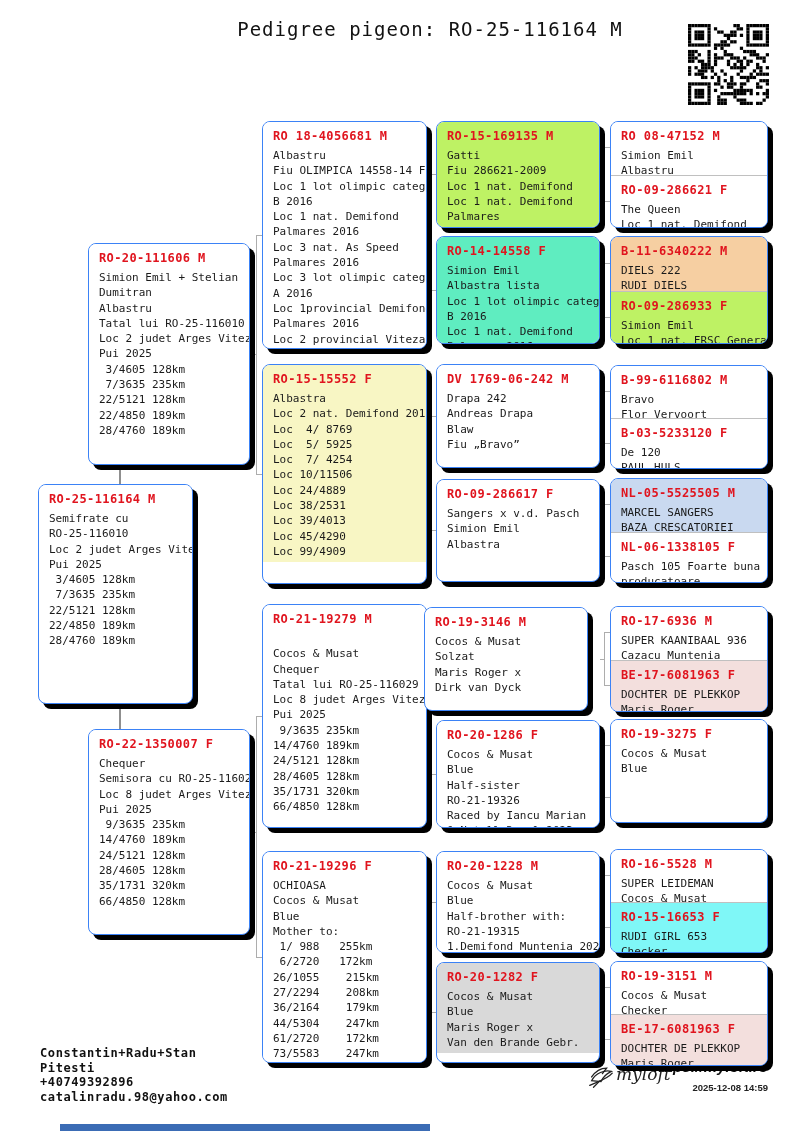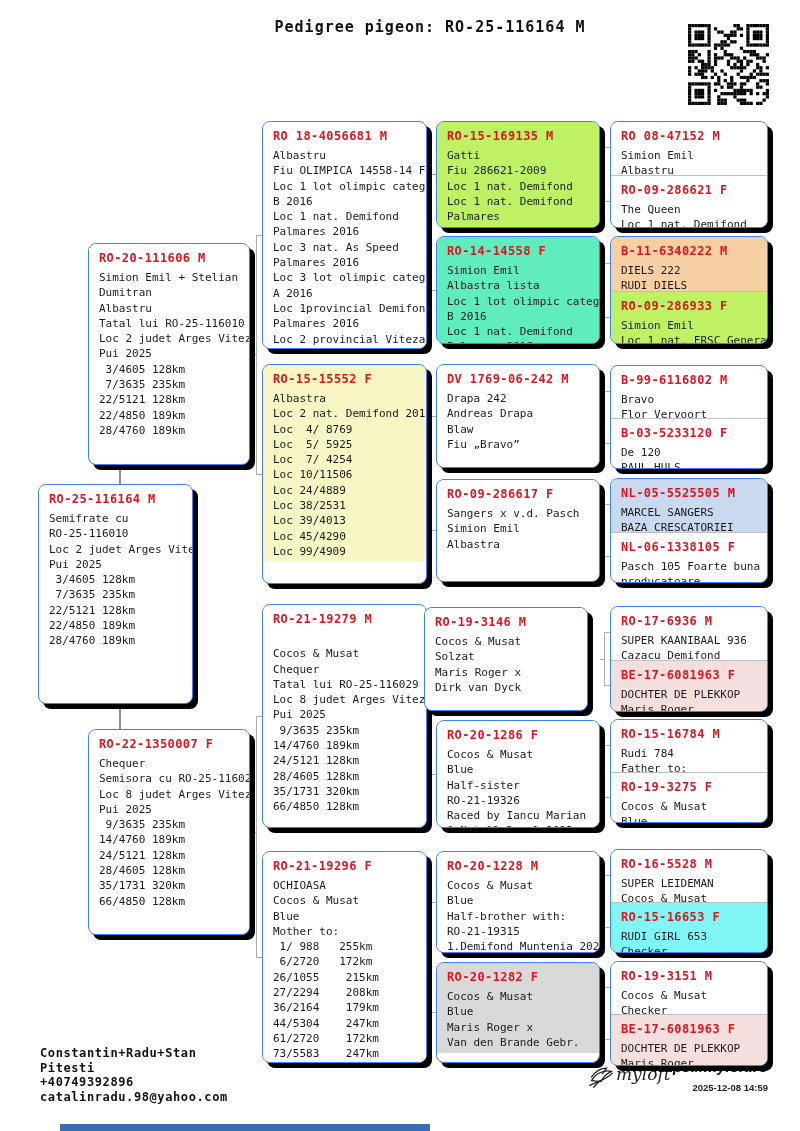--- a/index.html
+++ b/index.html
@@ -1,19 +1,19 @@
 <!DOCTYPE html>
 <html><head>
 <meta charset="utf-8">
 <style>
   html,body{margin:0;padding:0;background:#fff;}
   .canvas{position:relative;width:800px;height:1131px;background:#ffffff;overflow:hidden;
           font-family:"DejaVu Sans Mono",monospace;color:#111;}
   .page-title{position:absolute;left:430px;top:18px;transform:translateX(-50%);
-              font-size:15px;font-weight:bold;letter-spacing:1px;white-space:nowrap;}
+              font-size:19px;font-weight:normal;letter-spacing:1px;white-space:nowrap;}
   .qr{position:absolute;left:688px;top:24px;width:81px;height:81px;}
   .block{position:absolute;background:#fff;border:1px solid #3b82f6;border-radius:8px;
          box-shadow:5px 5px 0 #000;overflow:hidden;z-index:2;box-sizing:border-box;}
   .bx{padding:7px 6px 3px 10px;box-sizing:border-box;overflow:hidden;}
   .bx + .bx{border-top:1px solid #c0c0c0;}
   .bt{color:#e0141e;font-weight:bold;font-size:12px;letter-spacing:.4px;margin-bottom:5px;white-space:pre;}
   .bl{font-size:11px;line-height:15.3px;min-height:15.3px;white-space:pre;color:#1a1a1a;}
   .cl{position:absolute;background:#adadad;z-index:1;}
   .cl.main{background:#8f8f8f;}
   .owner{position:absolute;left:40px;top:1046px;font-weight:bold;font-size:12px;
@@ -622,34 +622,29 @@
         <div class="bx" style="background: rgb(255, 255, 255); height: 52px;">
           <div class="bt">NL-06-1338105 F</div>
           <div class="bl">Pasch 105 Foarte buna re</div>
           <div class="bl">producatoare</div>
         </div>
       </div>
       <div class="block" style="left: 610px; top: 606px; width: 158px; height: 106px;">
         <div class="bx" style="background: rgb(255, 255, 255); height: 53px;">
           <div class="bt">RO-17-6936 M</div>
           <div class="bl">SUPER KAANIBAAL 936</div>
-          <div class="bl">Cazacu Demifond</div>
+          <div class="bl">Cazacu Muntenia</div>
         </div>
         <div class="bx" style="background: rgb(243, 223, 221); height: 53px;">
           <div class="bt">BE-17-6081963 F</div>
           <div class="bl">DOCHTER DE PLEKKOP</div>
           <div class="bl">Maris Roger</div>
         </div>
       </div>
       <div class="block" style="left: 610px; top: 719px; width: 158px; height: 104px;">
-        <div class="bx" style="background: rgb(255, 255, 255); height: 52px;">
-          <div class="bt">RO-15-16784 M</div>
-          <div class="bl">Rudi 784</div>
-          <div class="bl">Father to:</div>
-        </div>
         <div class="bx" style="background: rgb(255, 255, 255); height: 52px;">
           <div class="bt">RO-19-3275 F</div>
           <div class="bl">Cocos &amp; Musat</div>
           <div class="bl">Blue</div>
         </div>
       </div>
       <div class="block" style="left: 610px; top: 849px; width: 158px; height: 104px;">
         <div class="bx" style="background: rgb(255, 255, 255); height: 52px;">
           <div class="bt">RO-16-5528 M</div>
           <div class="bl">SUPER LEIDEMAN</div>

